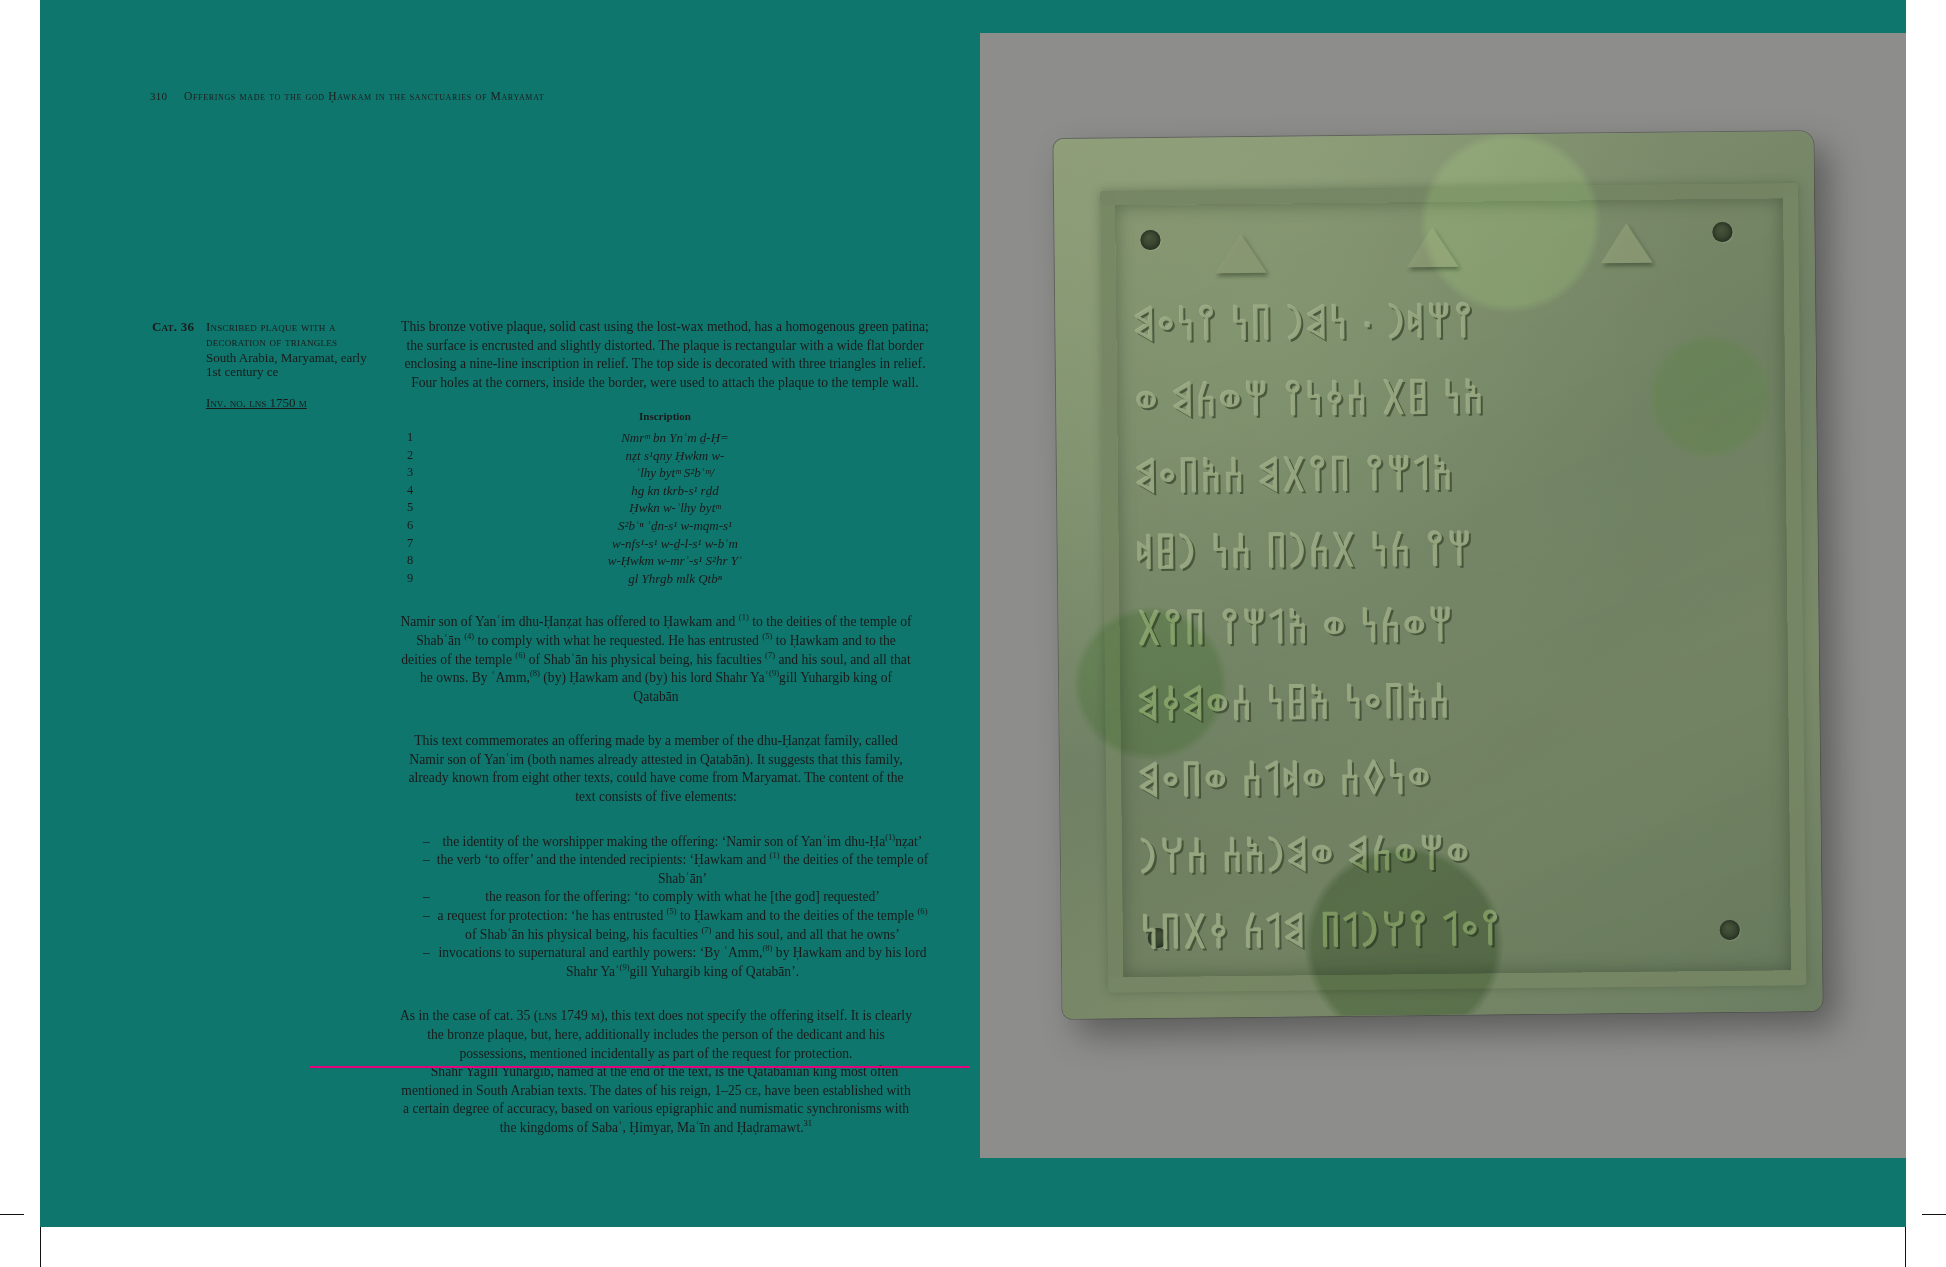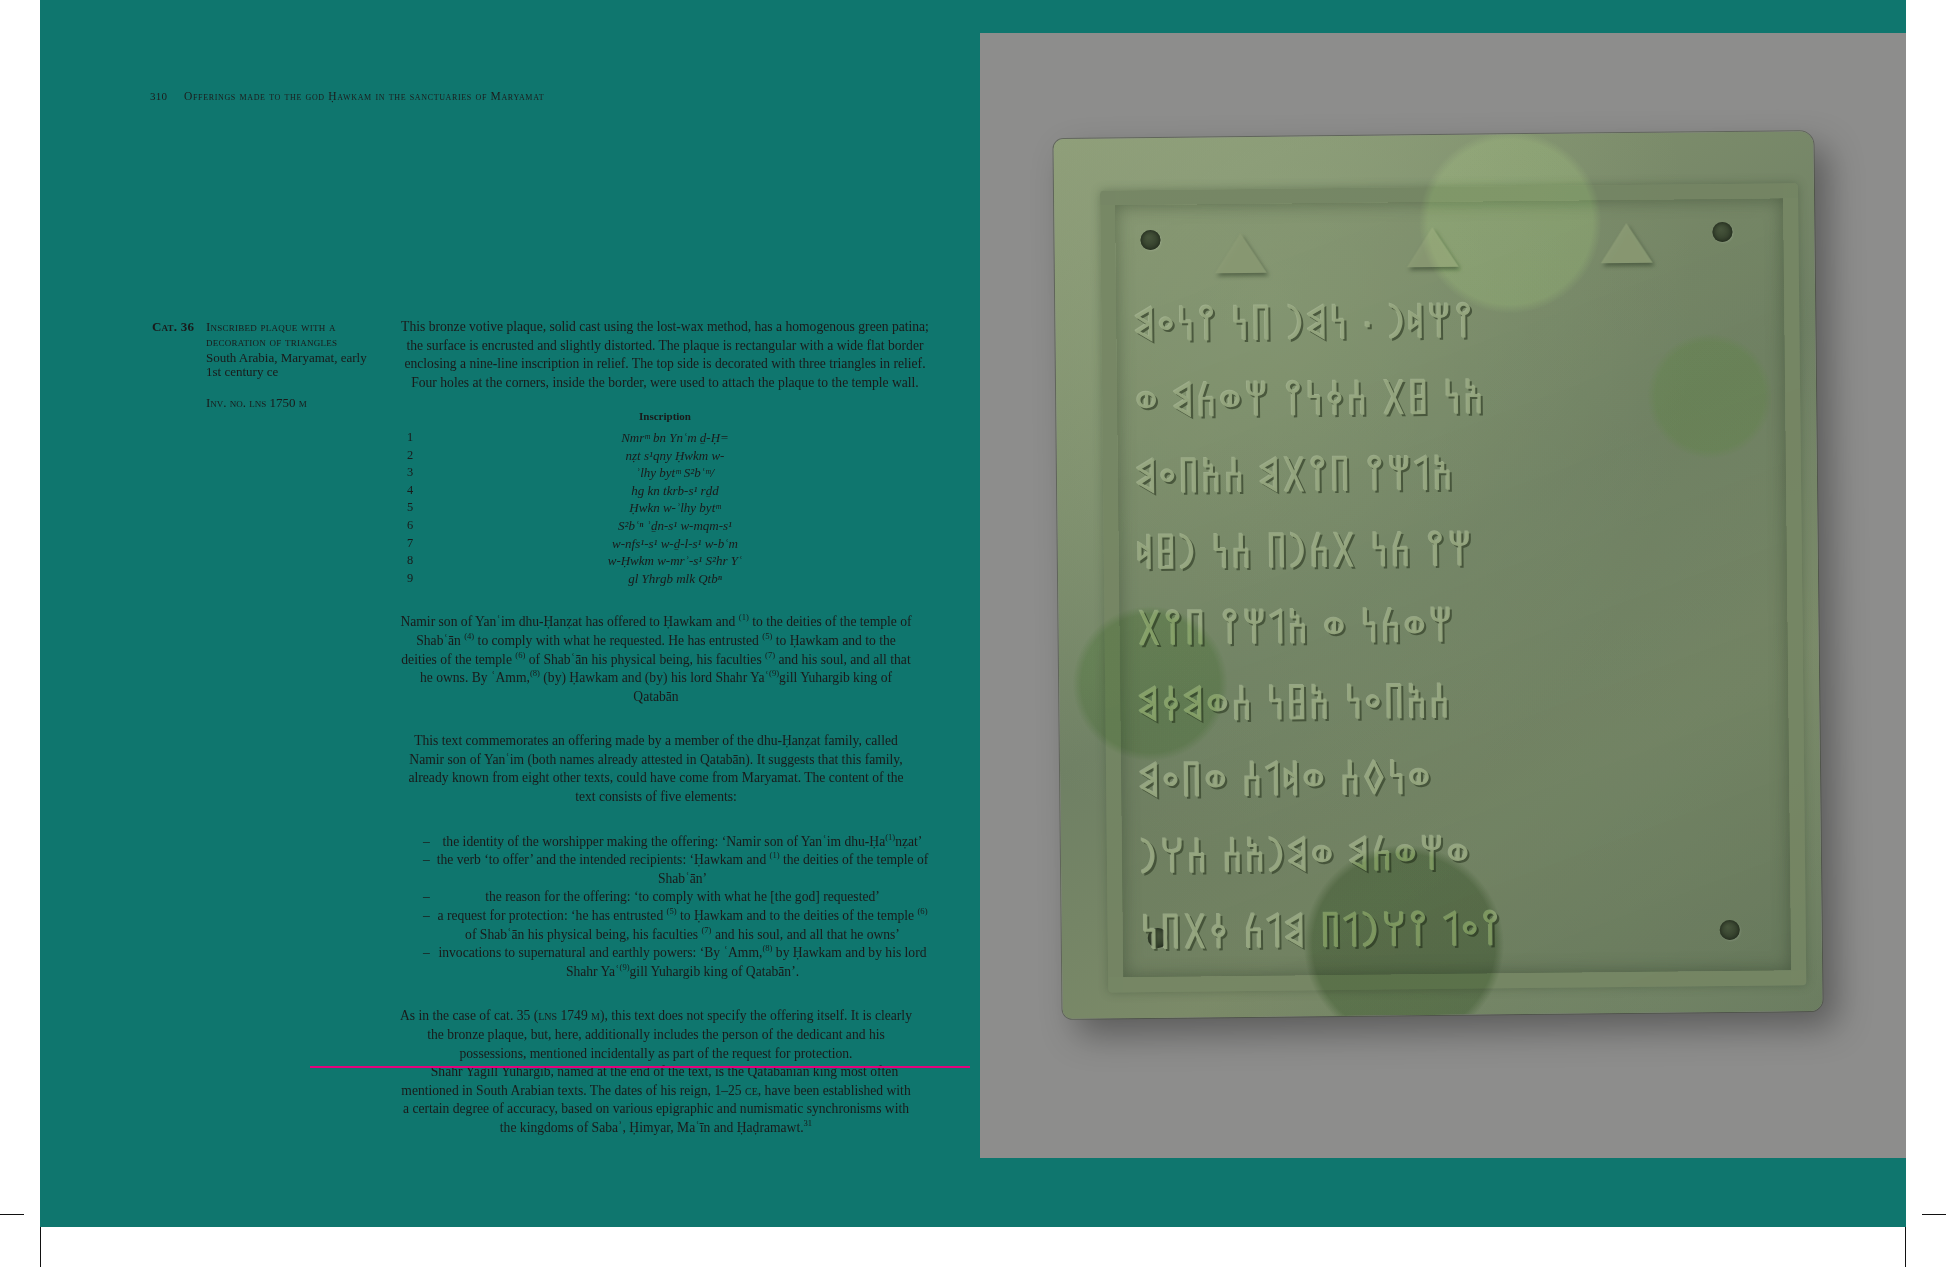--- a/index.html
+++ b/index.html
@@ -112,20 +112,21 @@
     flex: 0 0 92px;
     text-align: right;
     padding-right: 6px;
   }
   .meta-value {
     flex: 1 1 auto;
   }
   .meta-inv {
     margin-left: 54px;
     margin-top: 16px;
+    text-decoration: underline;
   }
   .sc { font-variant: small-caps; }
 
   
   .body-col {
     position: absolute;
     left: 360px;
     top: 318px;
     width: 530px;
     font-size: 13.6px;

